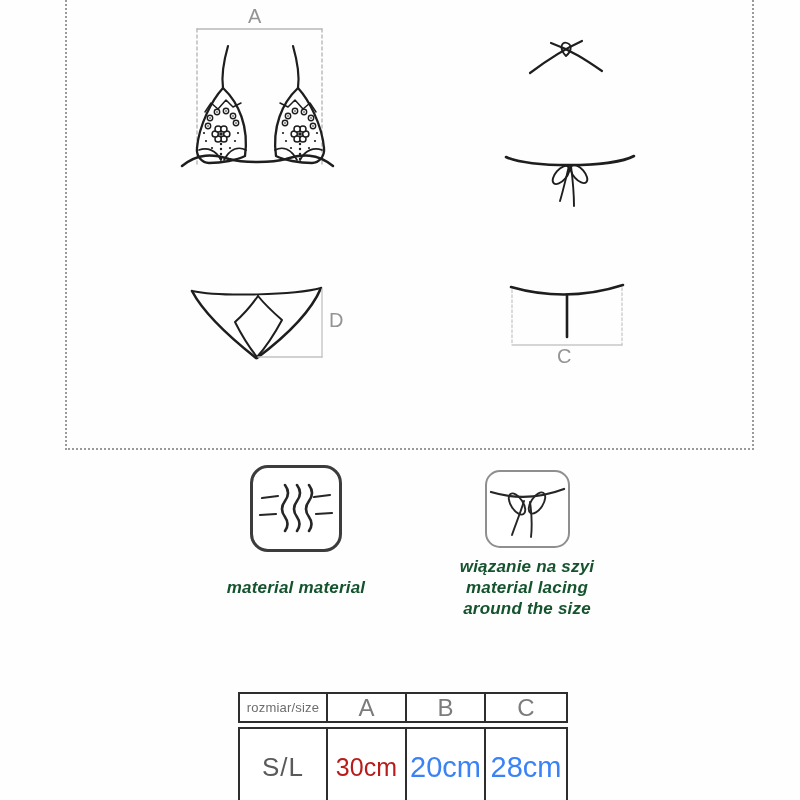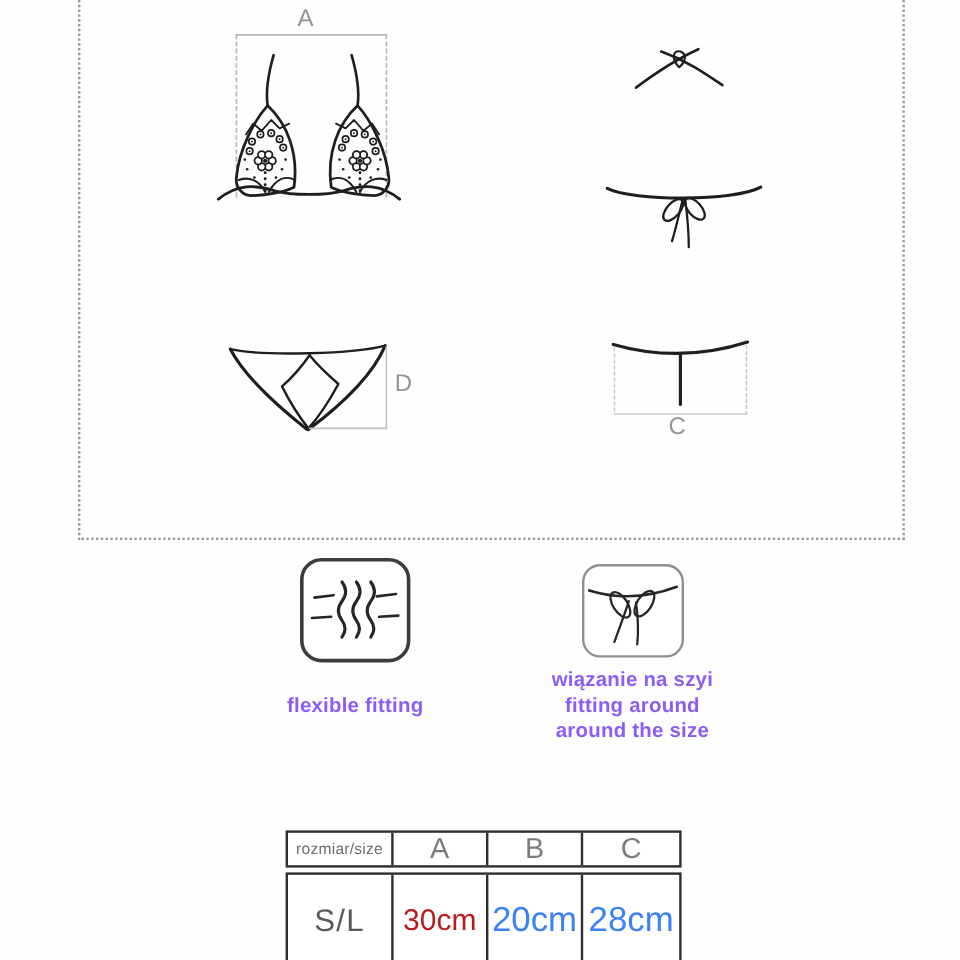--- a/index.html
+++ b/index.html
@@ -17,21 +17,21 @@
   }
   .icon-box{position:absolute;background:#fff;}
   .icon-box.flexible{
     left:250px;top:465px;width:92px;height:87px;border:3px solid #3c3c3c;border-radius:18px;box-sizing:border-box;
   }
   .icon-box.lacing{
     left:485px;top:470px;width:85px;height:78px;border:2px solid #8f8f8f;border-radius:15px;box-sizing:border-box;
   }
   .caption{
     position:absolute;text-align:center;font-size:17px;line-height:21px;
-    font-weight:600;color:#8b5cf6;letter-spacing:0.2px;
+    font-weight:600;color:#14532d;letter-spacing:0.2px;font-style:italic;
   }
   .caption.flexible{left:176px;top:577px;width:240px;}
   .caption.lacing{left:407px;top:556px;width:240px;}
   .size-table{position:absolute;left:238px;top:692px;width:330px;}
   .trow{
     display:flex;box-sizing:border-box;border:2px solid #2e2e2e;background:#fff;
   }
   .trow.head{height:31px;}
   .trow.body{height:80px;margin-top:4px;}
   .tcell{
@@ -218,25 +218,25 @@
     <svg width="81" height="74" viewBox="0 0 81 74" fill="none" stroke="#262626" stroke-linecap="round">
       <path d="M 4,20 Q 40,31 77,17" stroke-width="2.2"></path>
       <ellipse cx="30" cy="32" rx="6" ry="12" transform="rotate(-33 30 32)" stroke-width="1.9"></ellipse>
       <ellipse cx="50" cy="31" rx="6" ry="12" transform="rotate(33 50 31)" stroke-width="1.9"></ellipse>
       <path d="M 37,29 C 33,42 28,54 25,63" stroke-width="1.9"></path>
       <path d="M 43,30 C 45,44 45,56 44,65" stroke-width="1.9"></path>
     </svg>
   </div>
 
   <div class="caption flexible">
-    <div>flexible fitting</div>
+    <div>material material</div>
   </div>
   <div class="caption lacing">
     <div>wiązanie na szyi</div>
-    <div>fitting around</div>
+    <div>material lacing</div>
     <div>around the size</div>
   </div>
 
   <div class="size-table">
     <div class="trow head">
       <div class="tcell c0 hd-label">rozmiar/size</div>
       <div class="tcell c1 hd-col">A</div>
       <div class="tcell c2 hd-col">B</div>
       <div class="tcell c3 hd-col">C</div>
     </div>

